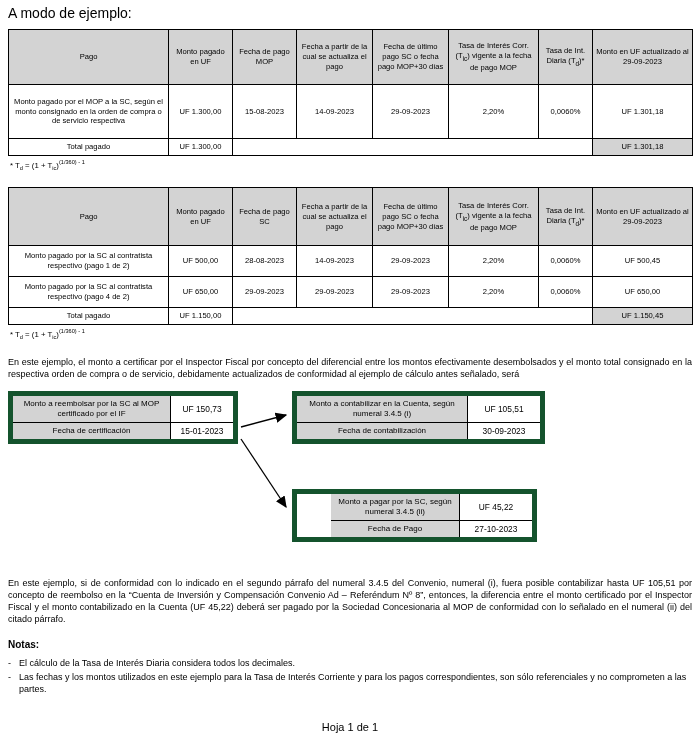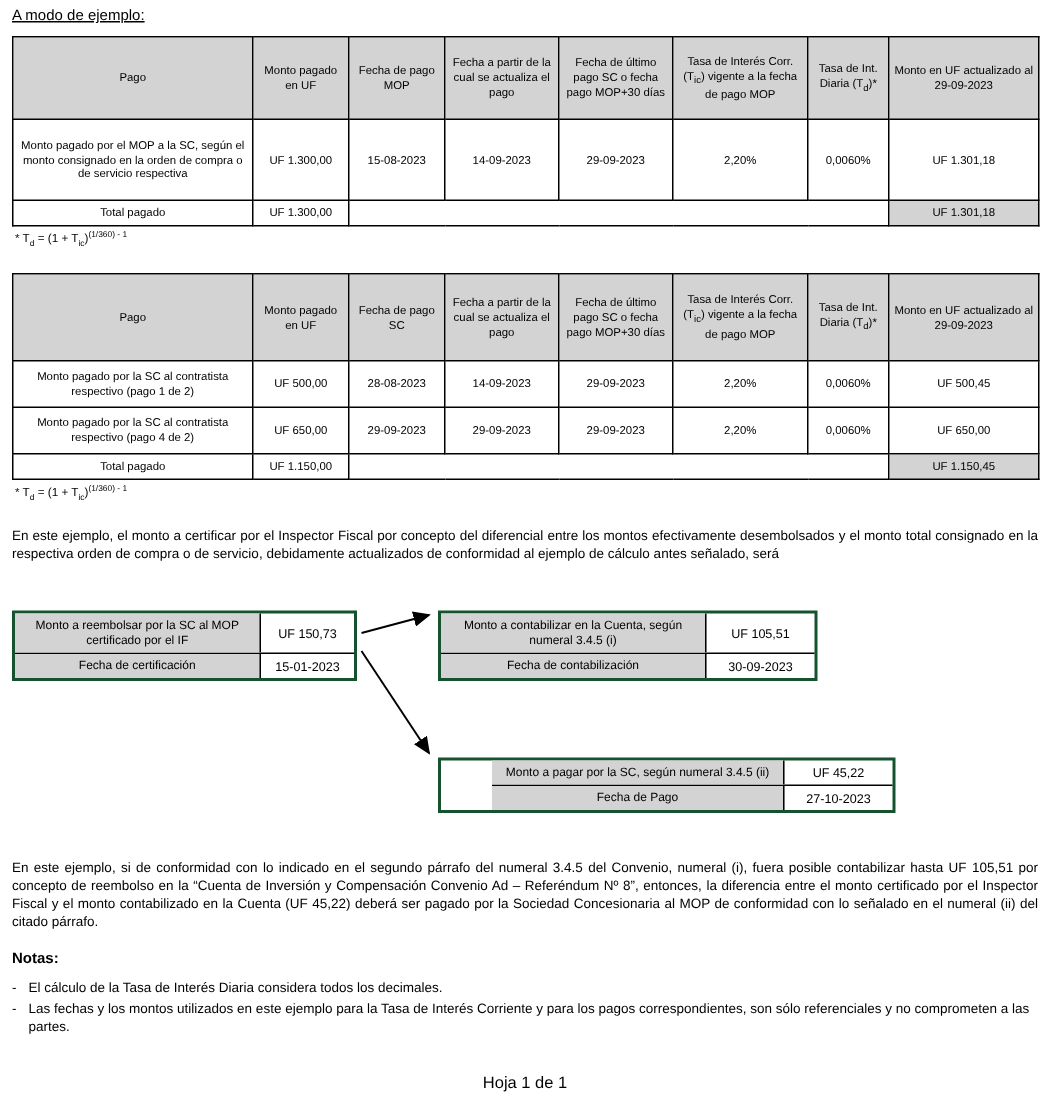--- a/index.html
+++ b/index.html
@@ -3,21 +3,21 @@
 <meta charset="utf-8">
 <style>
   * { box-sizing: border-box; }
   html, body { margin: 0; padding: 0; }
   body {
     width: 700px; height: 742px; overflow: hidden;
     background: #ffffff; color: #000000;
     font-family: "Liberation Sans", sans-serif;
   }
   .page { padding: 5px 8px 0 8px; }
-  .intro { font-size: 10px; margin-bottom: 8px; text-decoration: underline; }
+  .intro { font-size: 14px; margin-bottom: 8px; }
 
   table.uf { border-collapse: collapse; width: 684px; table-layout: fixed; }
   .uf th, .uf td {
     border: 1px solid #000; font-size: 7.6px; line-height: 1.3;
     padding: 2px 3px; text-align: center; vertical-align: middle; font-weight: normal;
     overflow: hidden;
   }
   .uf th { background: #d3d3d3; }
   .t1 th { height: 55px; }
   .t1 td.dr { height: 54px; }
@@ -26,21 +26,21 @@
   .totalrow td { height: 17px; }
   .bold { font-weight: normal; }
   .graybg { background: #d3d3d3; }
 
   .footnote { font-size: 7.8px; margin: 3px 0 16px 2px; }
   .footnote sub, .footnote sup { font-size: 5.6px; }
 
   .para { font-size: 9px; line-height: 1.35; text-align: justify; margin: 14px 0 10px 0; width: 684px; }
 
   .diagram { position: relative; height: 172px; margin: 10px 0 6px 0; width: 684px; }
-  .dbox { position: absolute; border: 2px solid #14532d; background: #fff; margin-top: 21px; }
+  .dbox { position: absolute; border: 5px solid #14532d; background: #fff; }
   .drow { display: flex; align-items: stretch; }
   .drow + .drow { border-top: 1px solid #000; }
   .dlabel {
     flex: 1; background: #d3d3d3; border-right: 1px solid #000;
     font-size: 8px; line-height: 1.25; text-align: center;
     padding: 3px 5px; display: flex; align-items: center; justify-content: center;
   }
   .dvalue {
     font-size: 8.4px; text-align: center; padding: 3px 4px;
     display: flex; align-items: center; justify-content: center;
@@ -189,21 +189,21 @@
       <div class="drow">
         <div class="dlabel">Monto a contabilizar en la Cuenta, según numeral 3.4.5 (i)</div>
         <div class="dvalue bold w72">UF 105,51</div>
       </div>
       <div class="drow">
         <div class="dlabel">Fecha de contabilización</div>
         <div class="dvalue w72">30-09-2023</div>
       </div>
     </div>
 
-    <div class="dbox" style="left:284px; top:98px; width:305px;padding-left:34px;">
+    <div class="dbox" style="left:284px; top:98px; width:245px;padding-left:34px;">
       <div class="drow">
         <div class="dlabel">Monto a pagar por la SC, según numeral 3.4.5 (ii)</div>
         <div class="dvalue bold w72">UF 45,22</div>
       </div>
       <div class="drow">
         <div class="dlabel">Fecha de Pago</div>
         <div class="dvalue w72">27-10-2023</div>
       </div>
     </div>
   </div>

